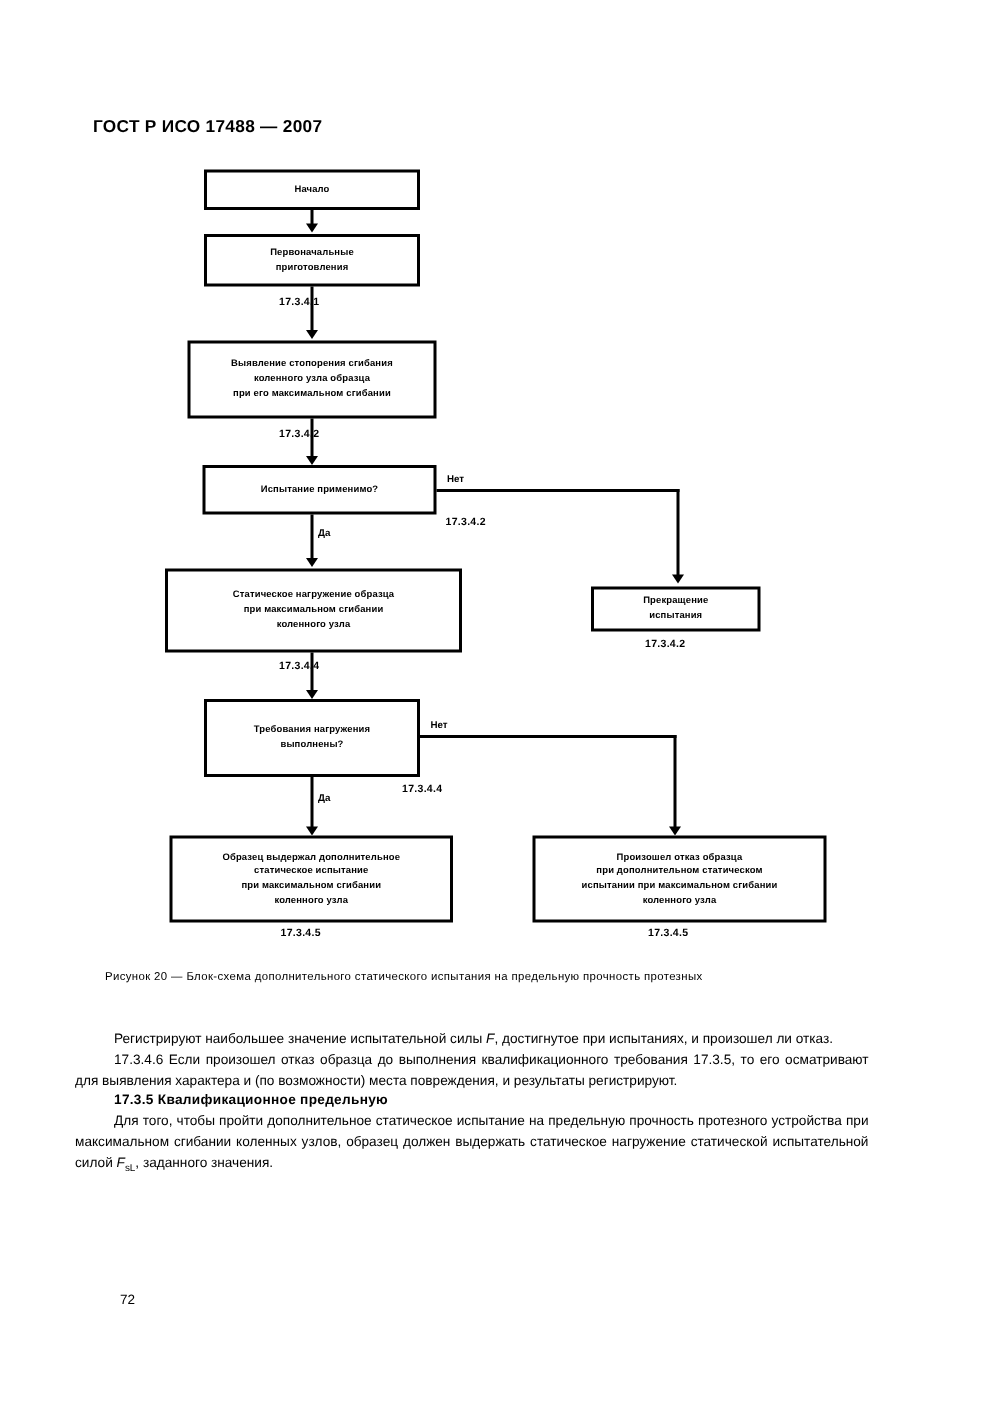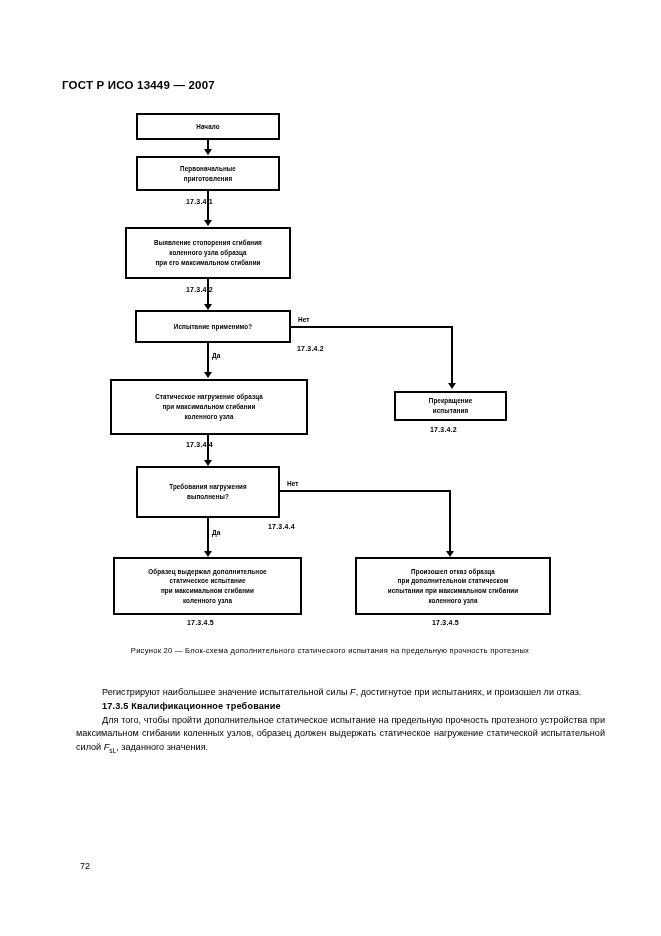--- a/index.html
+++ b/index.html
@@ -87,28 +87,28 @@
   }
 
   
   #fig-caption {
     position: absolute;
     left: 70px;
     top: 645px;
     width: 520px;
     font-size: 7.6px;
     line-height: 1.65;
-    text-align: center;
+    text-align: left;
     letter-spacing: 0.25px;
   }
 
   
   #body-text {
     position: absolute;
-    left: 76px;
+    left: 50px;
     top: 686px;
     width: 529px;
     font-size: 9.1px;
     line-height: 1.52;
     text-align: justify;
   }
   #body-text p {
     margin: 0 0 0 0;
     text-indent: 26px;
   }
@@ -125,21 +125,21 @@
     left: 80px;
     top: 861px;
     font-size: 9px;
   }
 </style>
 </head>
 <body>
 
 <div id="page">
 
-  <div id="doc-header">ГОСТ Р ИСО 13449 — 2007</div>
+  <div id="doc-header">ГОСТ Р ИСО 17488 — 2007</div>
 
   <div id="flowchart">
 
     <div class="fc-box" style="left:136px; top:113px; width:144px; height:27px;">
       <span>Начало</span>
     </div>
     <div class="fc-line fc-vline" style="left:207px; top:140px; height:10px;"></div>
     <div class="fc-arrow" style="left:204px; top:149px;"></div>
 
     <div class="fc-box" style="left:136px; top:156px; width:144px; height:35px;">
@@ -220,19 +220,20 @@
     </div>
     <div class="fc-ref" style="left:432px; top:619px;">17.3.4.5</div>
   </div>
 
   <div id="fig-caption">
     <div>Рисунок 20 — Блок-схема дополнительного статического испытания на предельную прочность протезных</div>
   </div>
 
   <div id="body-text">
     <p><span>Регистрируют наибольшее значение испытательной силы </span><i>F</i><span>, достигнутое при испытаниях, и произошел ли отказ.</span></p>
-    <p class="heading">17.3.5 Квалификационное требование</p>
+    <p>17.3.4.6 Если произошел отказ образца до выполнения квалификационного требования 17.3.5, то его осматривают для выявления характера и (по возможности) места повреждения, и результаты регистрируют.</p>
+    <p class="heading">17.3.5 Квалификационное предельную</p>
     <p><span>Для того, чтобы пройти дополнительное статическое испытание на предельную прочность протезного устройства при максимальном сгибании коленных узлов, образец должен выдержать статическое нагружение статической испытательной силой </span><i>F</i><sub>sL</sub><span>, заданного значения.</span></p>
   </div>
 
   <div id="page-number">72</div>
 
 </div>
 
 </body></html>

